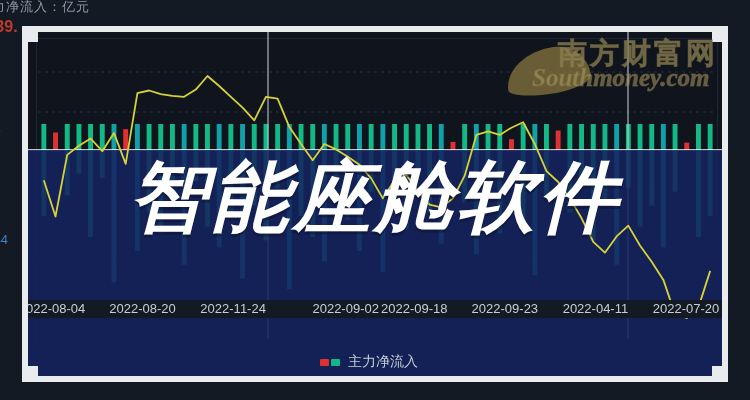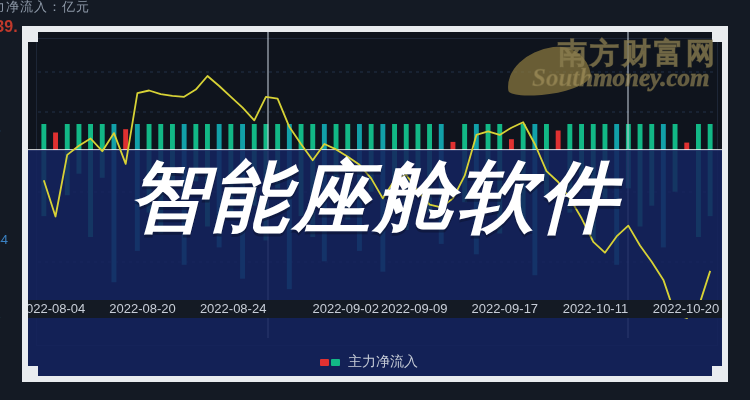--- a/index.html
+++ b/index.html
@@ -191,26 +191,26 @@
           <line x1="600" y1="0" x2="600" y2="306" stroke="#c9d2de" stroke-width="1.2" opacity="0.85"></line>
         </svg>
       <div id="blue-band"></div>
       <svg class="chart" id="svg-line" viewBox="0 0 694 344" preserveAspectRatio="none">
           <polyline points="15.8,148.2 27.5,184.5 39.2,122.9 50.9,113.8 62.6,106.5 74.3,119.2 86.0,101.1 97.7,131.9 109.4,61.2 121.1,58.5 132.7,62.1 144.4,63.9 156.1,64.8 167.8,57.6 179.5,44.0 191.2,54.0 202.9,64.8 214.6,75.7 226.3,88.4 237.9,64.8 249.6,66.7 261.3,94.8 273.0,112.0 284.7,128.3 296.4,112.0 308.1,117.4 319.8,124.7 331.5,132.8 343.2,146.4 354.8,166.4 366.5,148.2 378.2,142.8 389.9,159.1 401.6,172.7 413.3,175.4 425.0,166.4 436.7,143.7 448.4,102.9 460.1,99.3 471.7,102.9 483.4,95.7 495.1,90.2 506.8,112.0 518.5,139.2 530.2,150.0 541.9,166.4 553.6,186.3 565.3,209.9 576.9,220.7 588.6,204.4 600.3,193.6 612.0,213.5 623.7,229.8 635.4,247.9 647.1,282.4 658.8,286.0 670.5,275.1 682.2,238.9" fill="none" stroke="#d7d236" stroke-width="1.8" stroke-linejoin="round"></polyline>
         </svg>
 
       <div id="xaxis">
           <div class="xtick" style="left: 24px;">2022-08-04</div>
           <div class="xtick" style="left: 114.571px;">2022-08-20</div>
-          <div class="xtick" style="left: 205.143px;">2022-08-24</div>
+          <div class="xtick" style="left: 205.143px;">2022-11-24</div>
           <div class="xtick" style="left: 295.714px; margin-left: 22px;">2022-09-02</div>
-          <div class="xtick" style="left: 386.286px;">2022-09-09</div>
-          <div class="xtick" style="left: 476.857px;">2022-09-17</div>
-          <div class="xtick" style="left: 567.429px;">2022-10-11</div>
-          <div class="xtick" style="left: 658px;">2022-10-20</div>
+          <div class="xtick" style="left: 386.286px;">2022-09-18</div>
+          <div class="xtick" style="left: 476.857px;">2022-09-23</div>
+          <div class="xtick" style="left: 567.429px;">2022-04-11</div>
+          <div class="xtick" style="left: 658px;">2022-07-20</div>
         </div>
     </div>
   </div>
 
   <div id="frame">
     <div class="edge e-top"></div>
       <div class="edge e-bottom"></div>
     <div class="edge e-left"></div>
       <div class="edge e-right"></div>
     <div class="c c-tl"></div>

